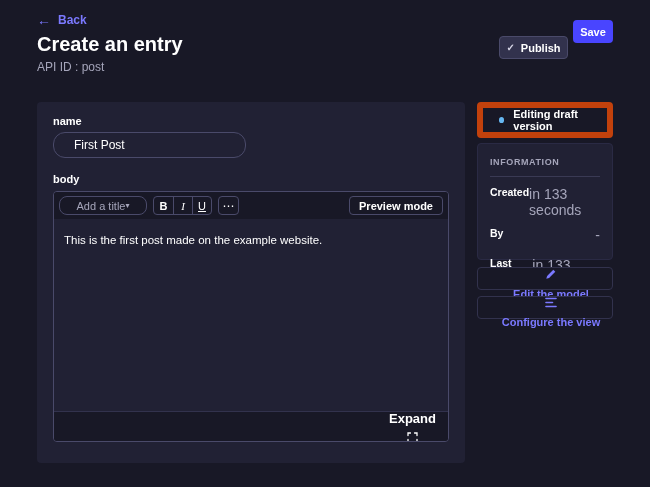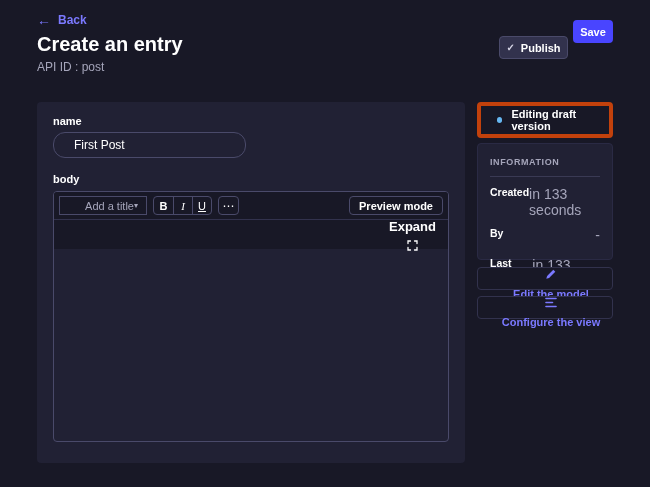--- a/index.html
+++ b/index.html
@@ -66,22 +66,22 @@
   .editor {
     position: absolute; left: 16px; top: 89px; width: 396px; height: 251px;
     border: 1px solid #4a4a6a; border-radius: 4px;
     display: flex; flex-direction: column; overflow: hidden;
   }
   .editor-toolbar {
     height: 27px; flex: 0 0 27px; background: #181826;
     display: flex; align-items: center; padding: 0 5px; gap: 6px;
   }
   .title-select {
-    width: 88px; height: 19px; border: 1px solid #4a4a6a; border-radius: 0;
-    display: flex; align-items: center; justify-content: flex-end;
+    width: 88px; height: 19px; border: 1px solid #4a4a6a; border-radius: 8px;
+    display: flex; align-items: center; justify-content: center;
     padding: 8px 8px; color: #a5a5ba; font-size: 11px; cursor: pointer;
   }
   .caret { font-size: 8px; color: #a5a5ba; }
   .biu-group {
     display: flex; border: 1px solid #4a4a6a; border-radius: 4px; overflow: hidden;
     height: 19px;
   }
   .biu-btn {
     width: 19px; height: 100%; display: flex; align-items: center; justify-content: center;
     background: transparent; border: none; color: #ffffff; font-size: 11px; cursor: pointer;
@@ -117,21 +117,21 @@
     display: flex; align-items: center; gap: 6px;
     background: transparent; border: none; cursor: pointer;
     color: #ffffff; font-size: 13px; font-weight: bold;
     font-family: Liberation Sans, sans-serif;
     flex-direction: column;
   }
 
   
   .draft-box {
     position: absolute; left: 477px; top: 102px; width: 136px; height: 36px;
-    border: 4px solid #c2410c; border-radius: 4px; background: #181826;
+    border: 6px solid #c2410c; border-radius: 4px; background: #181826;
     display: flex; align-items: center; padding-left: 16px; gap: 9px;
   }
   .draft-dot { width: 6px; height: 6px; border-radius: 50%; background: #66b7f1; }
   .draft-label { font-size: 11px; font-weight: bold; color: #ffffff; }
 
   .info-box {
     position: absolute; left: 477px; top: 143px; width: 136px; height: 117px;
     background: #212134; border: 1px solid #2a2a44; border-radius: 4px;
     padding: 13px 12px;
   }
@@ -193,20 +193,23 @@
         <button class="biu-btn btn-bold">B</button>
         <button class="biu-btn btn-italic">I</button>
         <button class="biu-btn btn-underline">U</button>
       </div>
       <button class="more-btn">
         <span>⋯</span>
       </button>
       <button class="preview-btn">Preview mode</button>
     </div>
 
+    <div class="editor-content">
+      <span>This is the first post made on the example website.</span>
+    </div>
 
     <div class="editor-footer">
       <button class="expand-btn">
         <span>Expand</span>
         <svg class="icon-svg" width="11" height="11" viewBox="0 0 11 11" fill="none" stroke="#ffffff" stroke-width="1.3" stroke-linecap="round">
           <path d="M1 3.5 V1 H3.5"></path>
             <path d="M7.5 1 H10 V3.5"></path>
             <path d="M10 7.5 V10 H7.5"></path>
             <path d="M3.5 10 H1 V7.5"></path>
         </svg>

